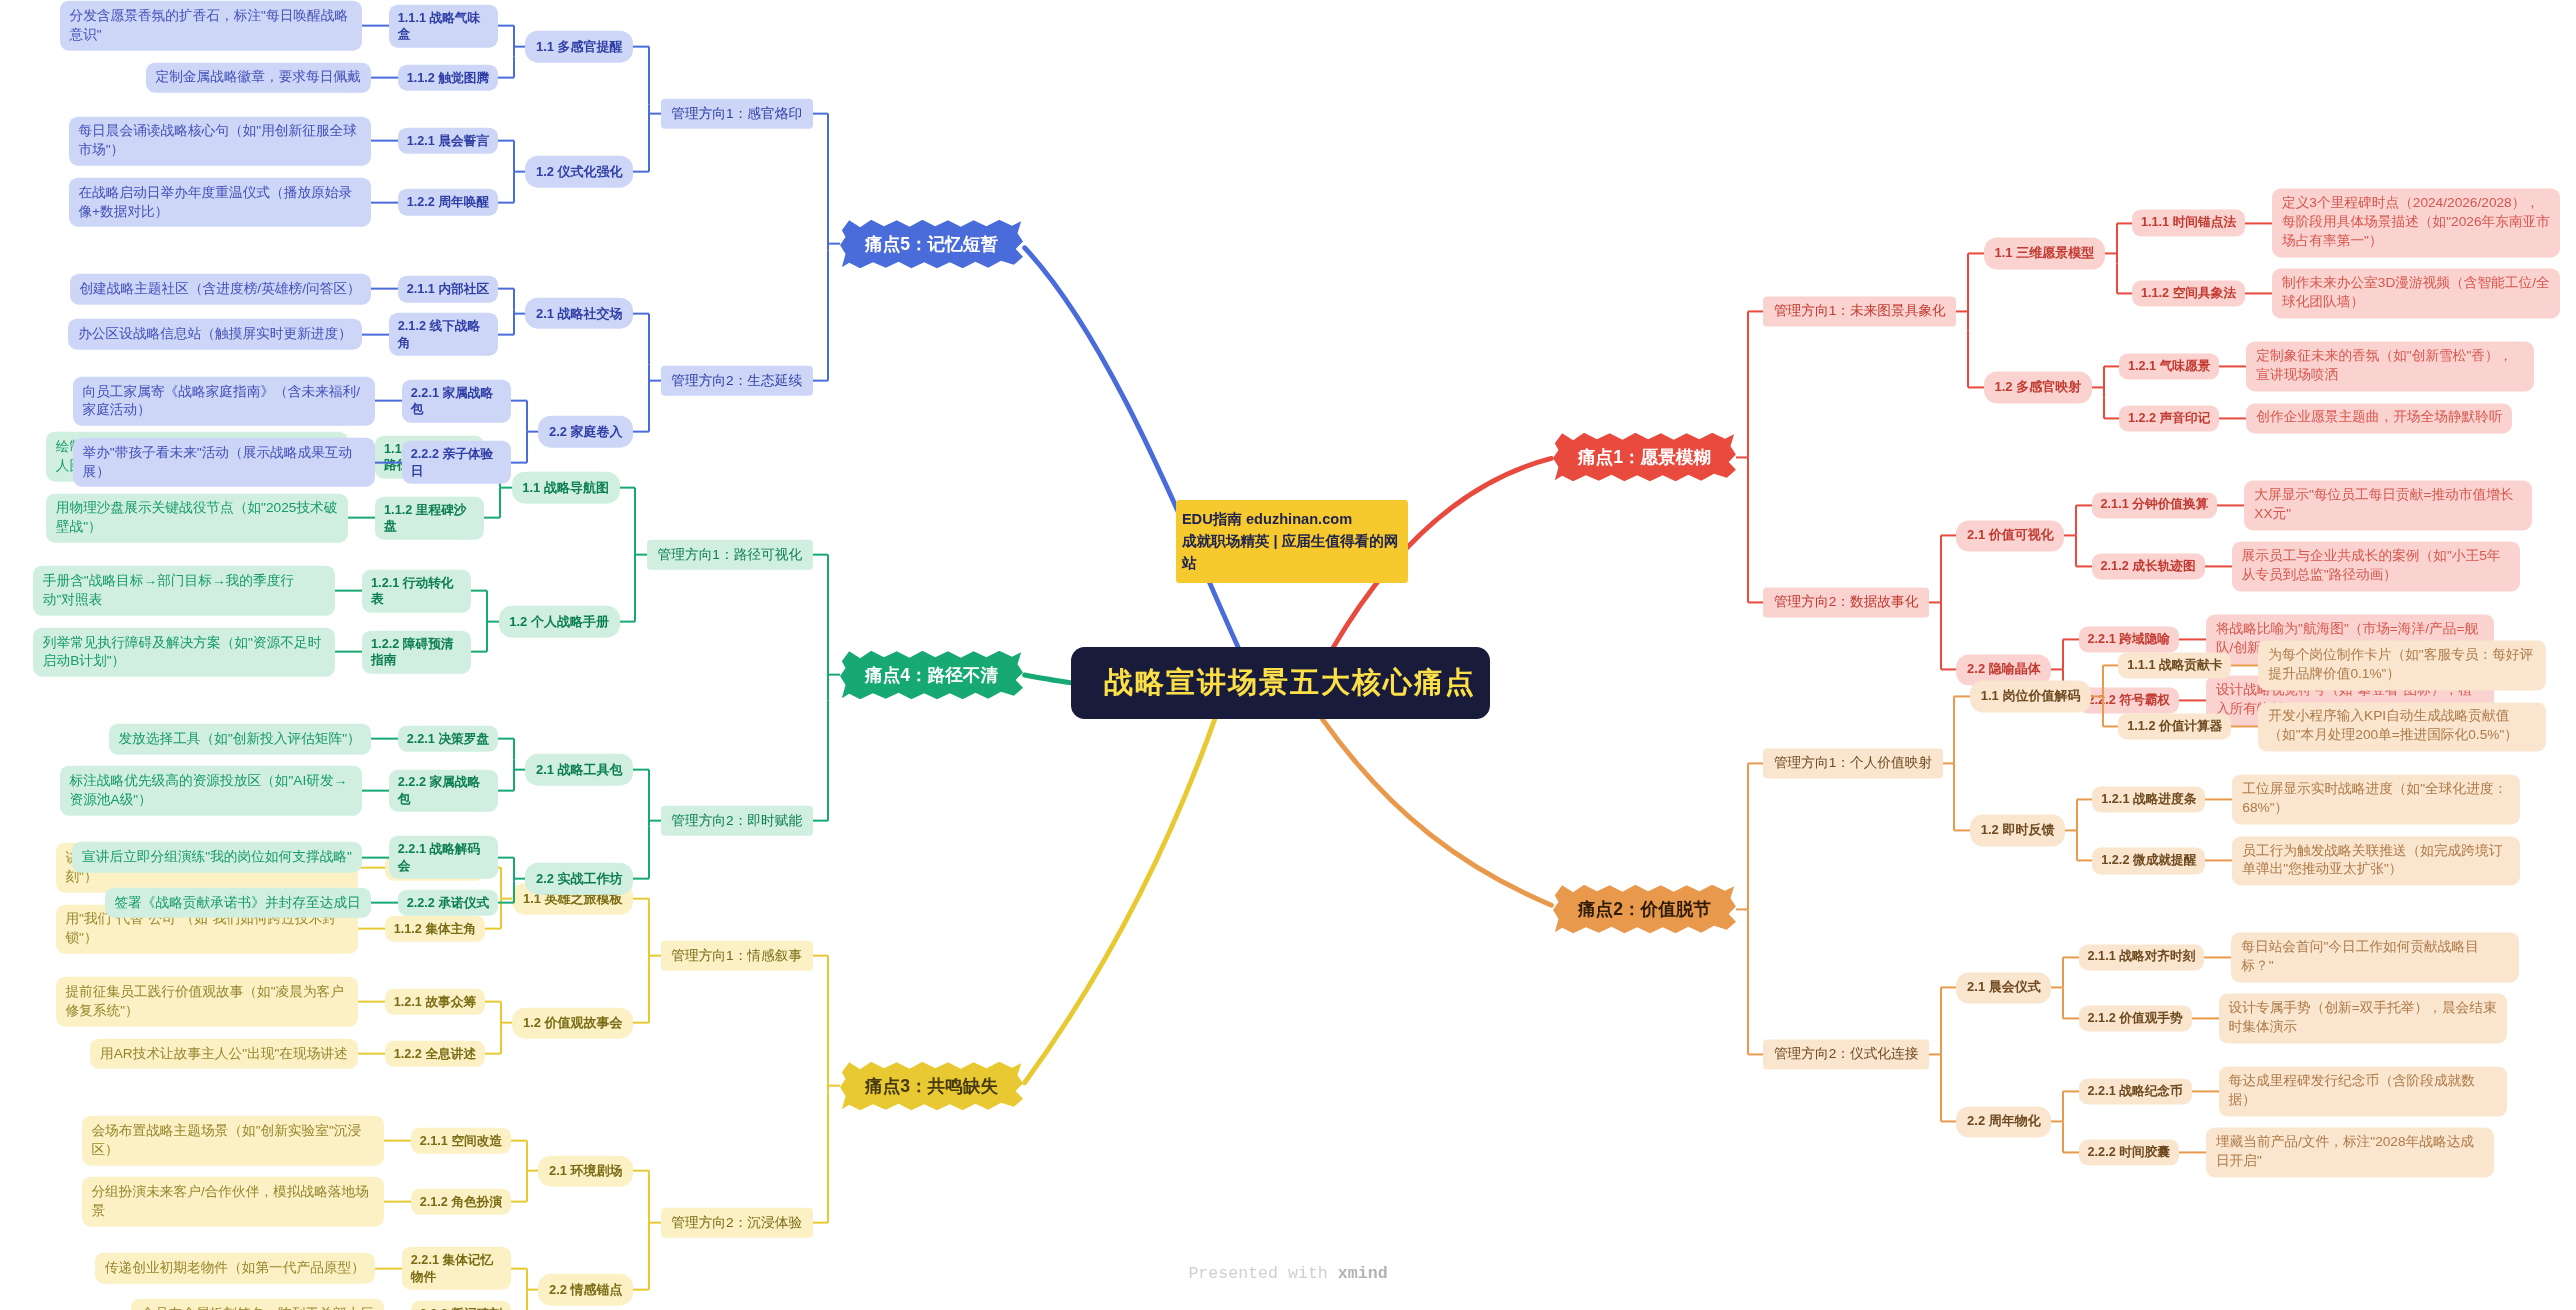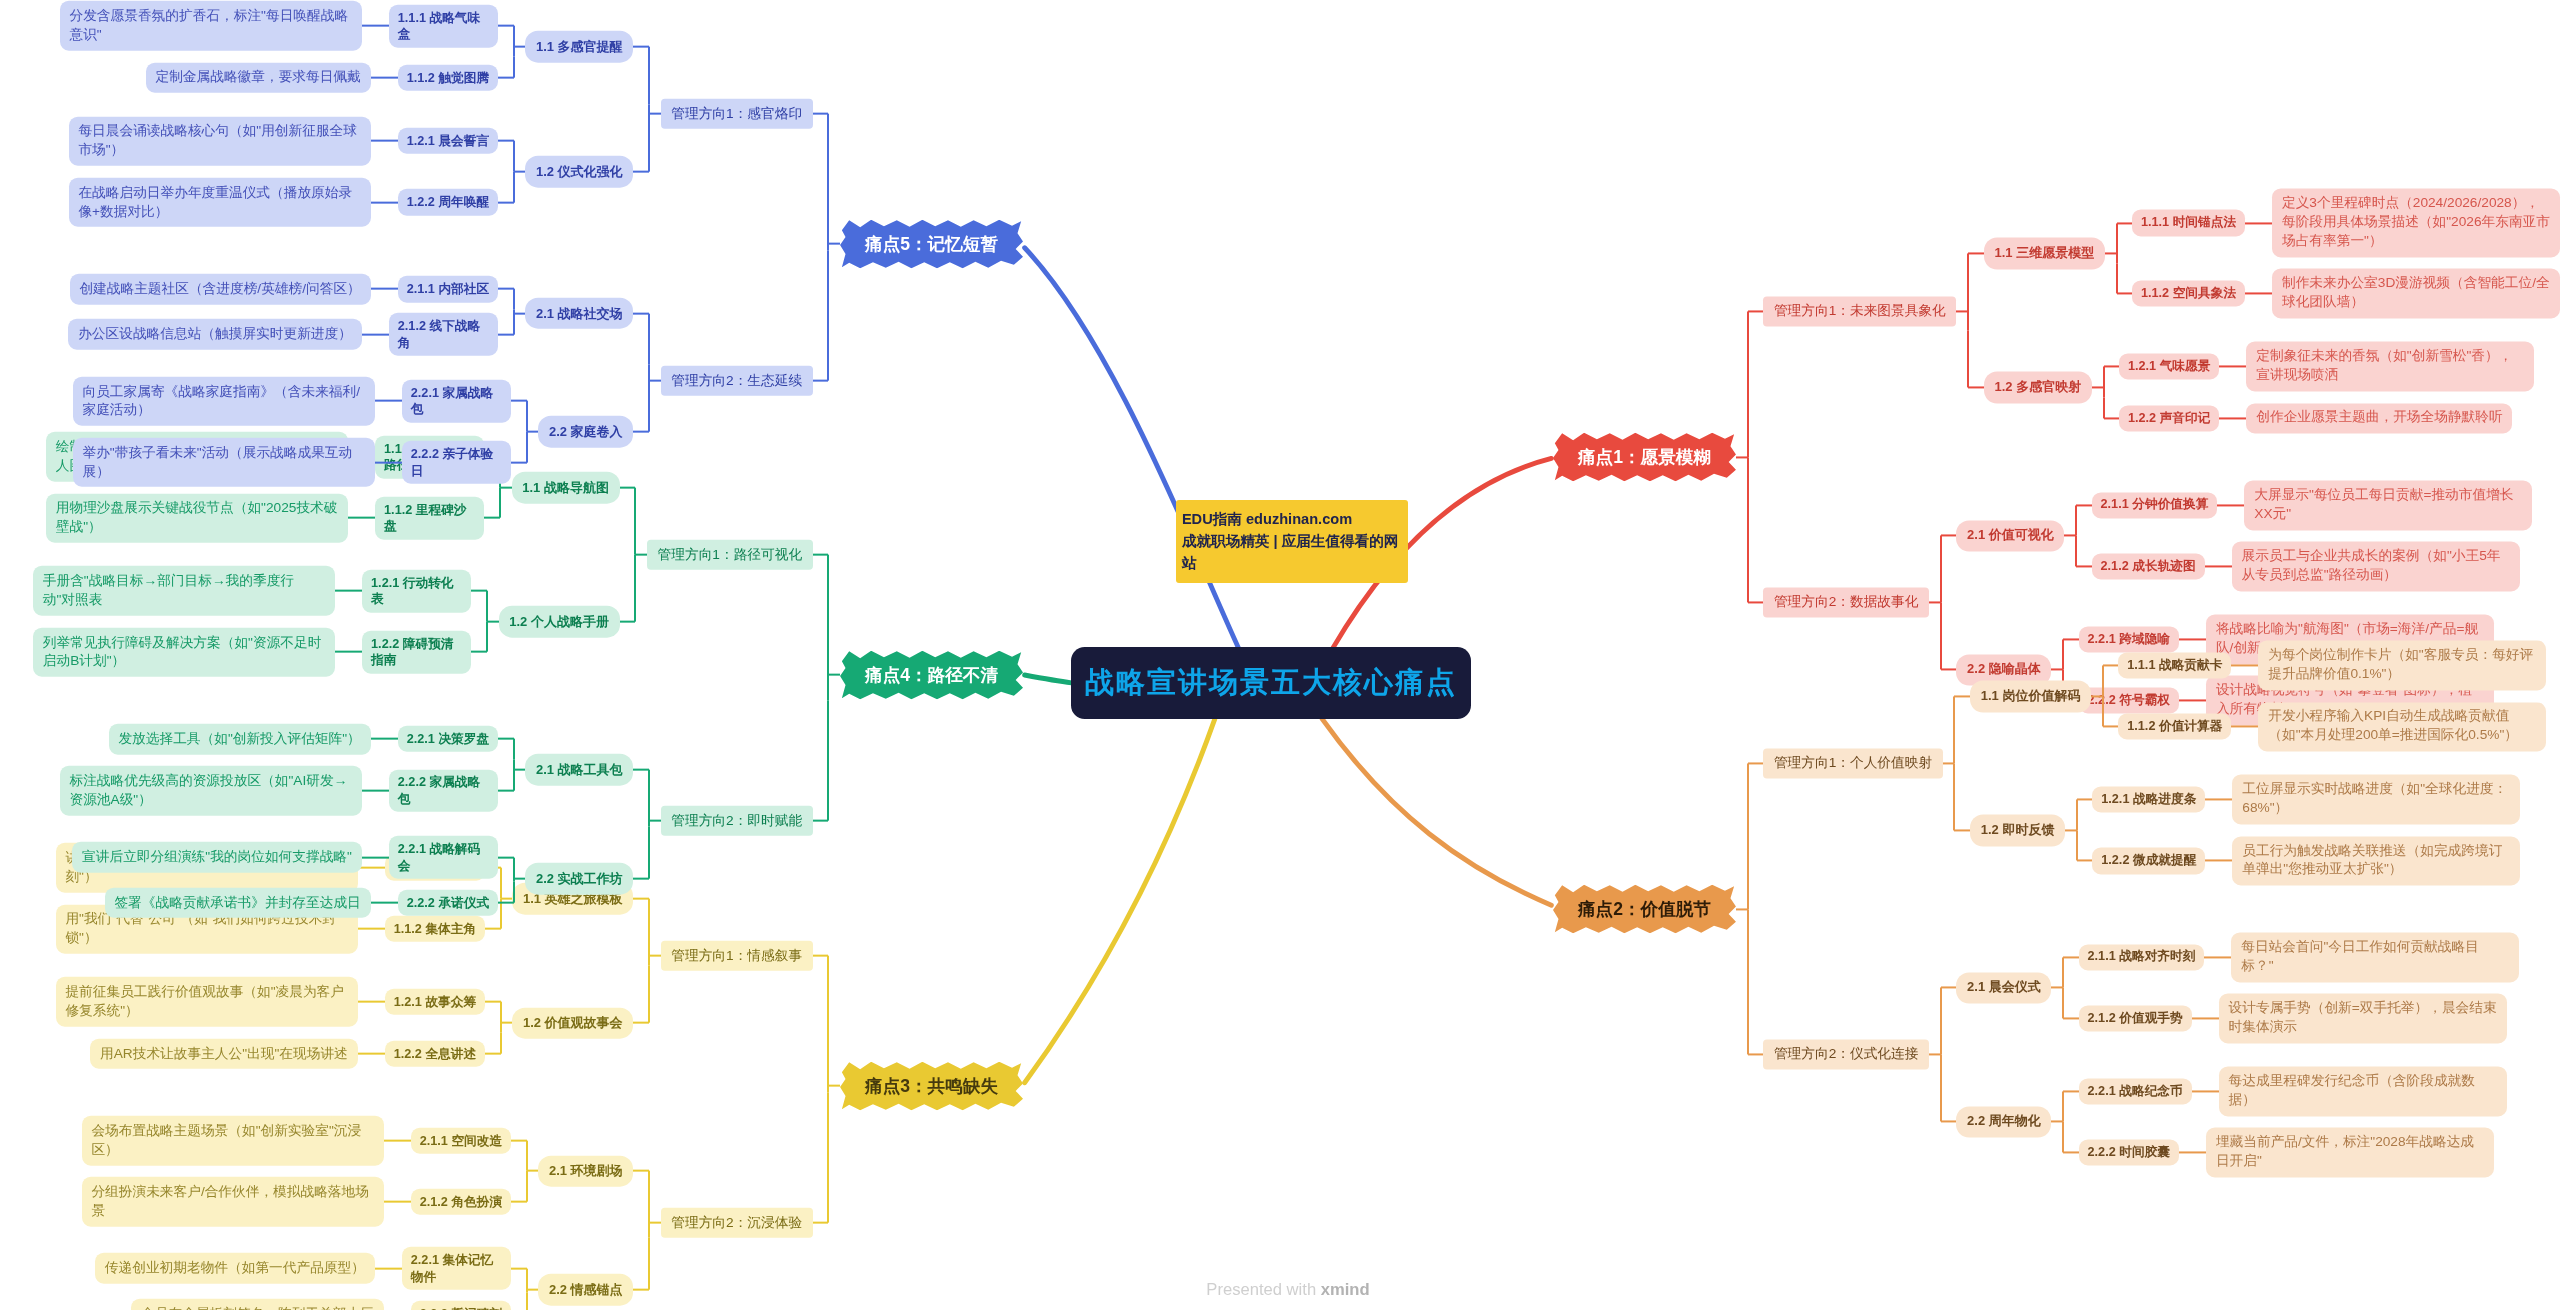--- a/index.html
+++ b/index.html
@@ -36,25 +36,25 @@
           padding:12.7px 25px;white-space:nowrap;border-radius:0;
           clip-path:polygon(1% 22%,5% 2%,11% 16%,17% 1%,24% 14%,31% 2%,38% 15%,45% 1%,52% 14%,59% 2%,66% 15%,73% 2%,80% 14%,87% 1%,94% 13%,99% 4%,97% 28%,100% 45%,96% 60%,100% 76%,95% 92%,88% 84%,81% 98%,74% 86%,67% 99%,60% 87%,53% 99%,46% 87%,39% 99%,32% 86%,25% 98%,18% 87%,11% 99%,5% 88%,1% 97%,3% 70%,0% 52%,3% 36%);}
   .n-dir{font-size:13.7px;font-weight:400;color:var(--tb);background:var(--tint);padding:5.9px 10.7px;white-space:nowrap;border-radius:3.9px;}
   .n-sub{font-size:13px;font-weight:700;color:var(--tb);background:var(--tint);padding:6.8px 10.7px;white-space:nowrap;border-radius:13px;}
   .n-label{font-size:12.7px;font-weight:700;color:var(--tb);background:var(--tint);padding:4.9px 8.8px;max-width:109px;line-height:1.3;}
   .side-right .n-label{max-width:none;white-space:nowrap;}
   .n-leaf{font-size:13.7px;color:var(--tx);background:var(--tint);padding:5.9px 9.8px;max-width:302px;line-height:1.38;}
   .side-right .n-leaf{max-width:288px;}
 
   .center{position:absolute;left:1071px;top:647px;width:400px;height:72px;background:#181b3a;
-          border-radius:13.7px;color:#0ea5e9;font-size:29px;font-weight:700;display:flex;
-          align-items:center;justify-content:center;letter-spacing:2px;z-index:3;}
+          border-radius:13.7px;color:#fde047;font-size:29px;font-weight:700;display:flex;
+          align-items:center;justify-content:center;letter-spacing:2px;z-index:3;padding-left:19px;}
   .badge{position:absolute;left:1176px;top:500px;width:232px;background:#f6c92f;border-radius:3px;
          color:#20244d;text-align:left;font-weight:700;padding:8.8px 5.9px;font-size:14.6px;line-height:1.5;z-index:3;box-sizing:border-box;}
-  .footer{position:absolute;left:0;right:0;bottom:10px;text-align:center;font-size:16.6px;color:#cfcfcf;z-index:3;}
+  .footer{position:absolute;left:0;right:0;bottom:27px;text-align:center;font-size:16.6px;color:#cfcfcf;z-index:3;font-family:Liberation Mono, monospace;}
   .footer b{color:#b3b3b3;font-weight:700;}
 </style>
 </head>
 <body>
 
 <div class="canvas">
 
   <svg id="curves" width="2576" height="1310" viewBox="0 0 2640 1343">
     <path id="curve-pain5" d="M1270,666 C1215,545 1140,350 1050,254" fill="none" stroke="#4a6cdb" stroke-width="5" stroke-linecap="round"></path>
     <path id="curve-pain4" d="M1098,700 C1082,698 1066,695 1050,692" fill="none" stroke="#16a974" stroke-width="5" stroke-linecap="round"></path>

